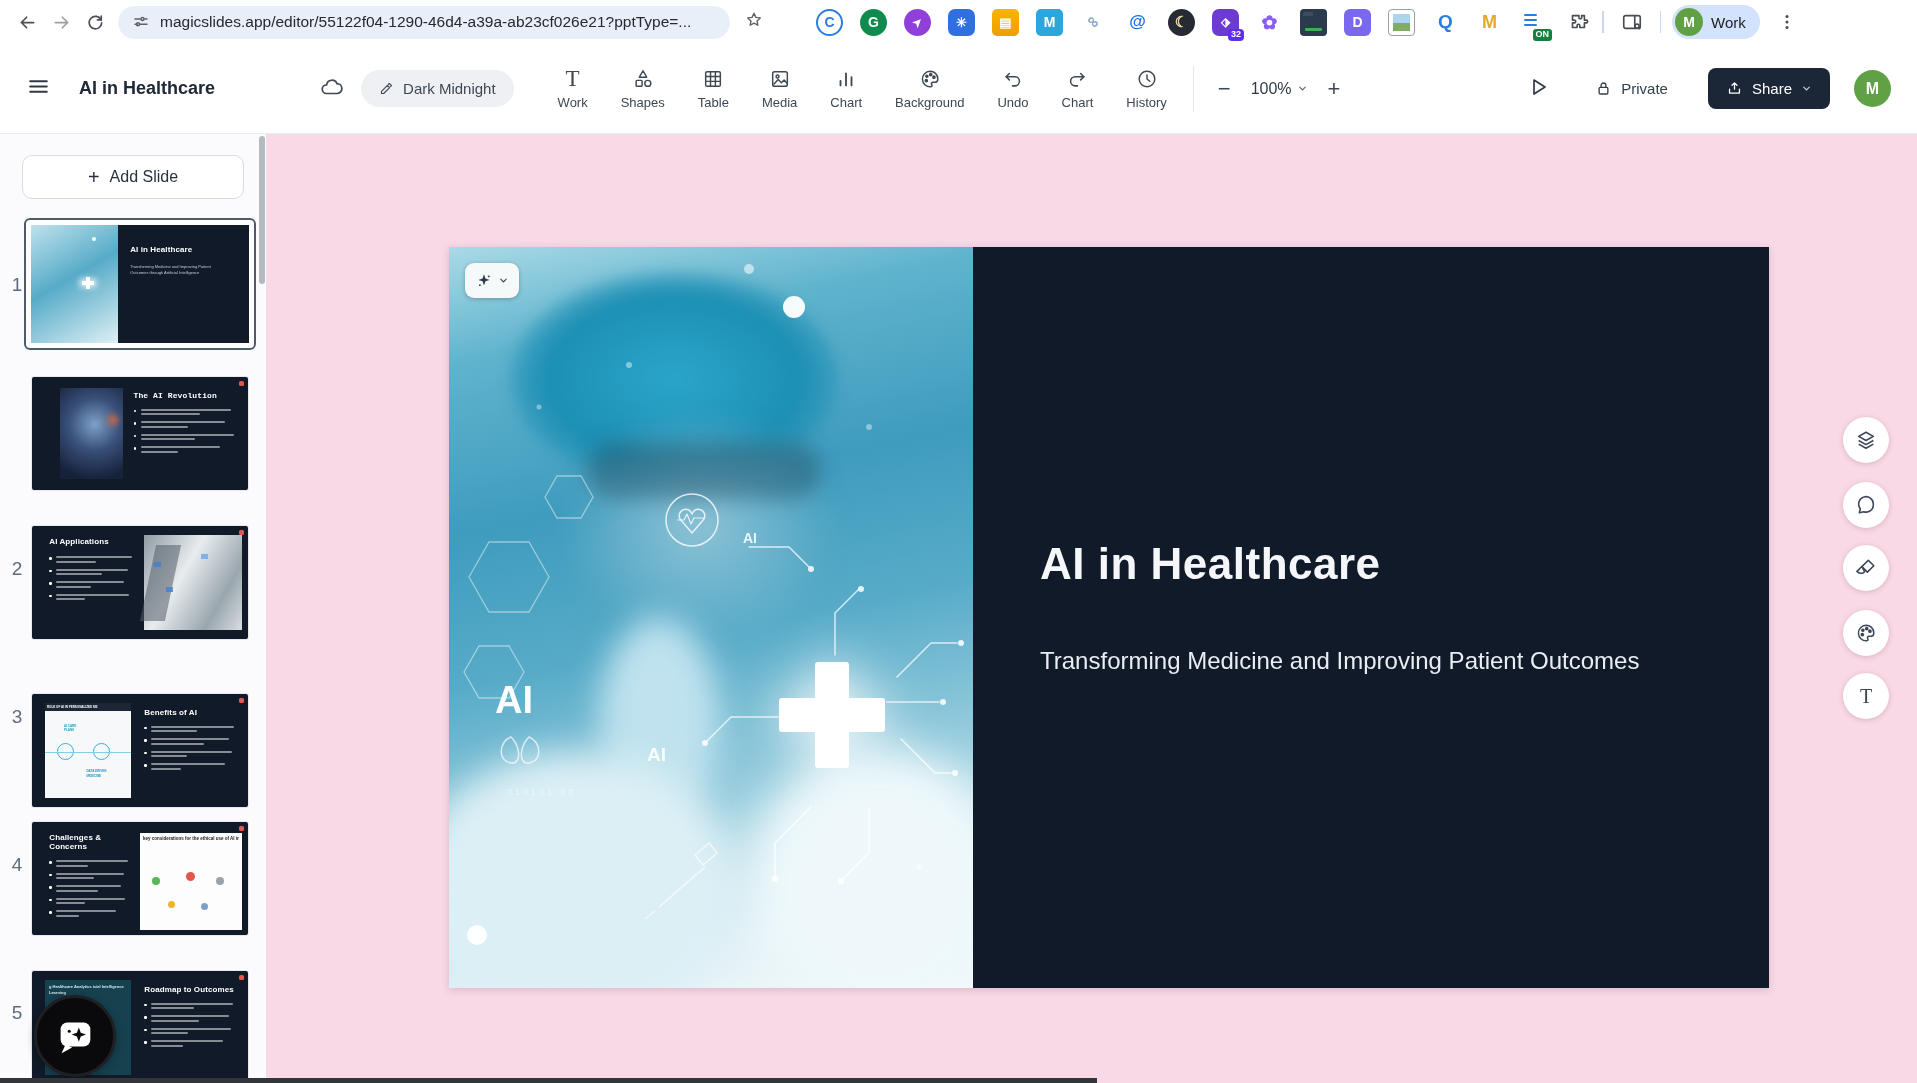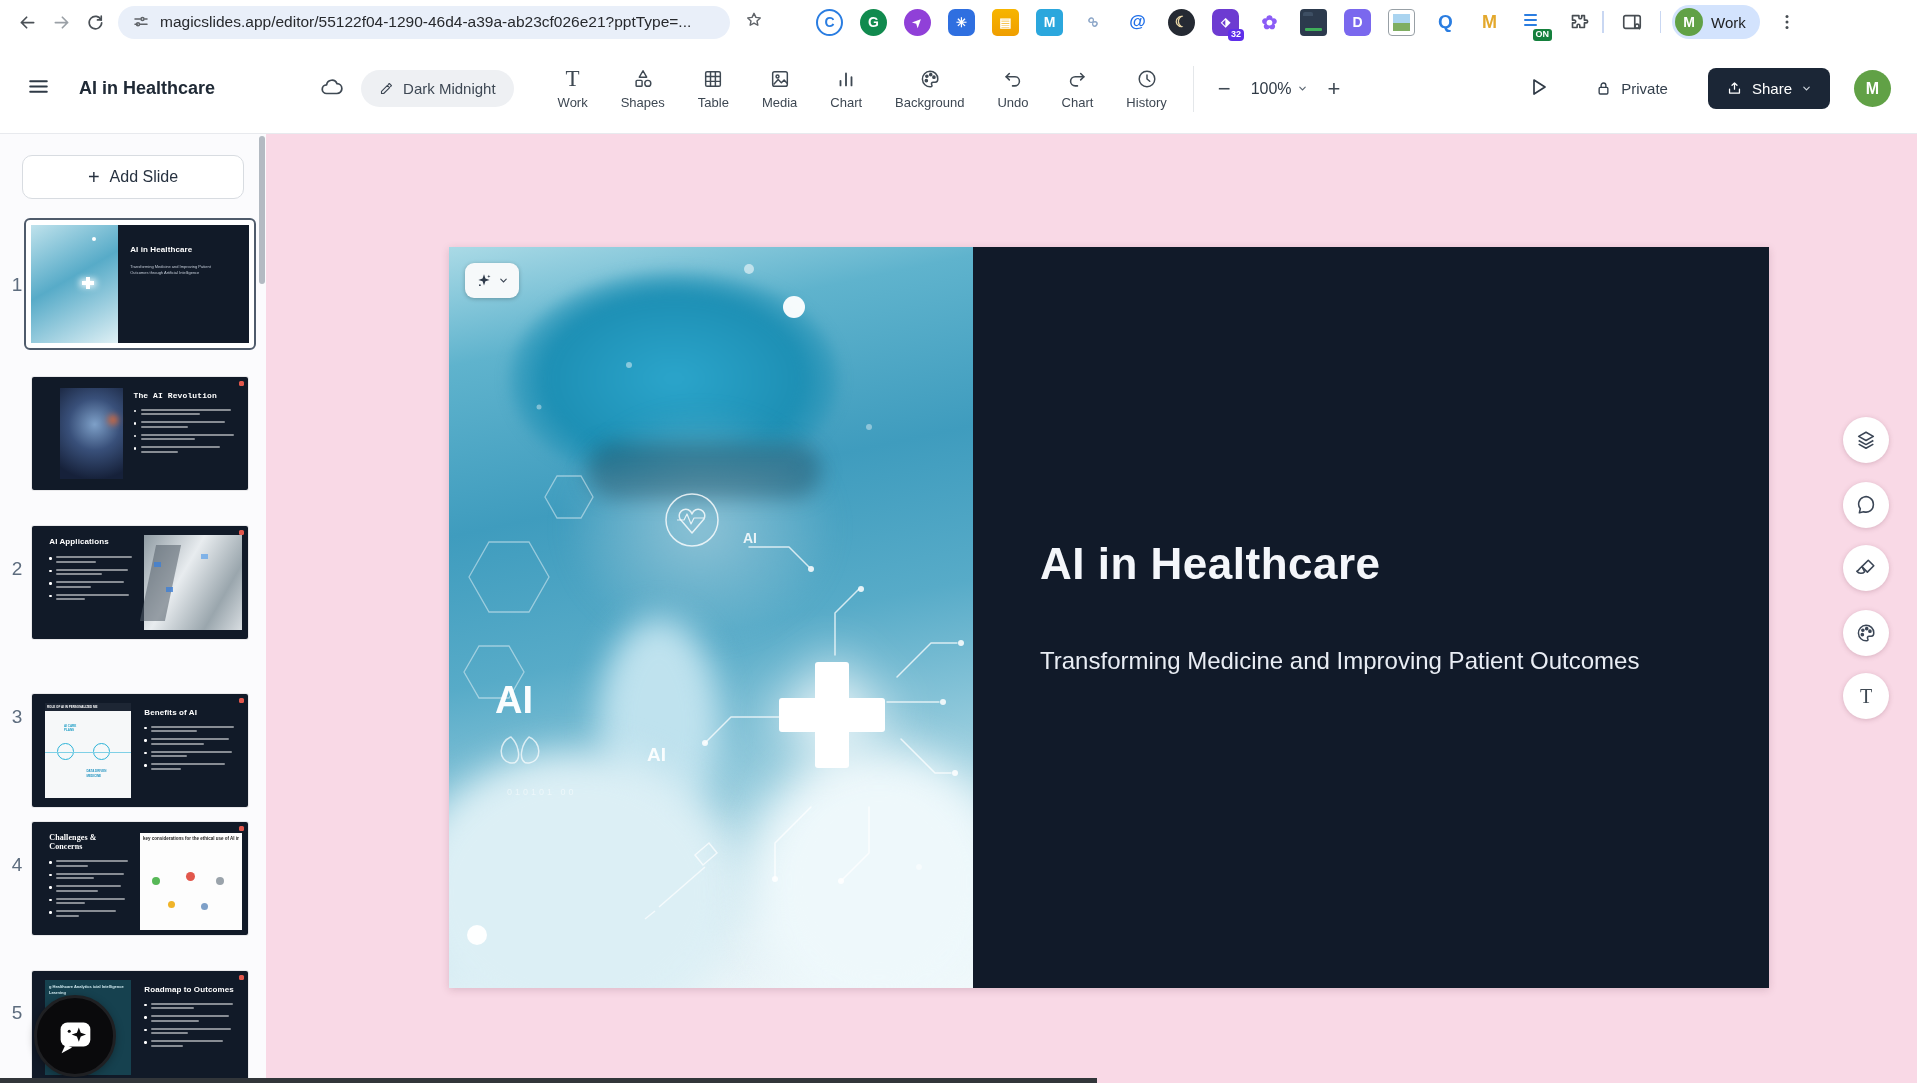--- a/index.html
+++ b/index.html
@@ -490,21 +490,21 @@
                   <div class="bl" style="width:34%"></div>
                 </div>
             </div>
           </div>
           <div class="sdot"></div>
         </div>
       </div>
 
       <div class="thumb" style="top:688px">
         <div class="mini">
-          <div style="position:absolute;left:8%;top:10%;width:38%;font-family:Liberation Serif, serif;">
+          <div style="position:absolute;left:8%;top:10%;width:38%;">
             <div class="mtitle">Challenges &amp; Concerns</div>
             <div style="margin-top:9px">
               <div class="bgrp">
                   <div class="bl" style="width:95%"></div>
                   <div class="bl" style="width:42%"></div>
                 </div>
               <div class="bgrp">
                   <div class="bl" style="width:90%"></div>
                   <div class="bl" style="width:50%"></div>
                 </div>

